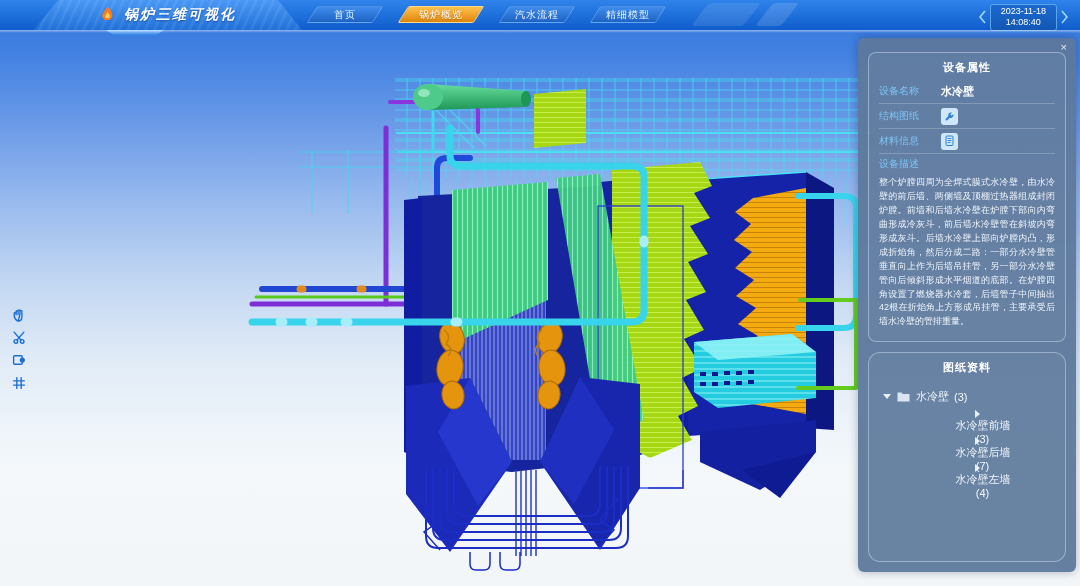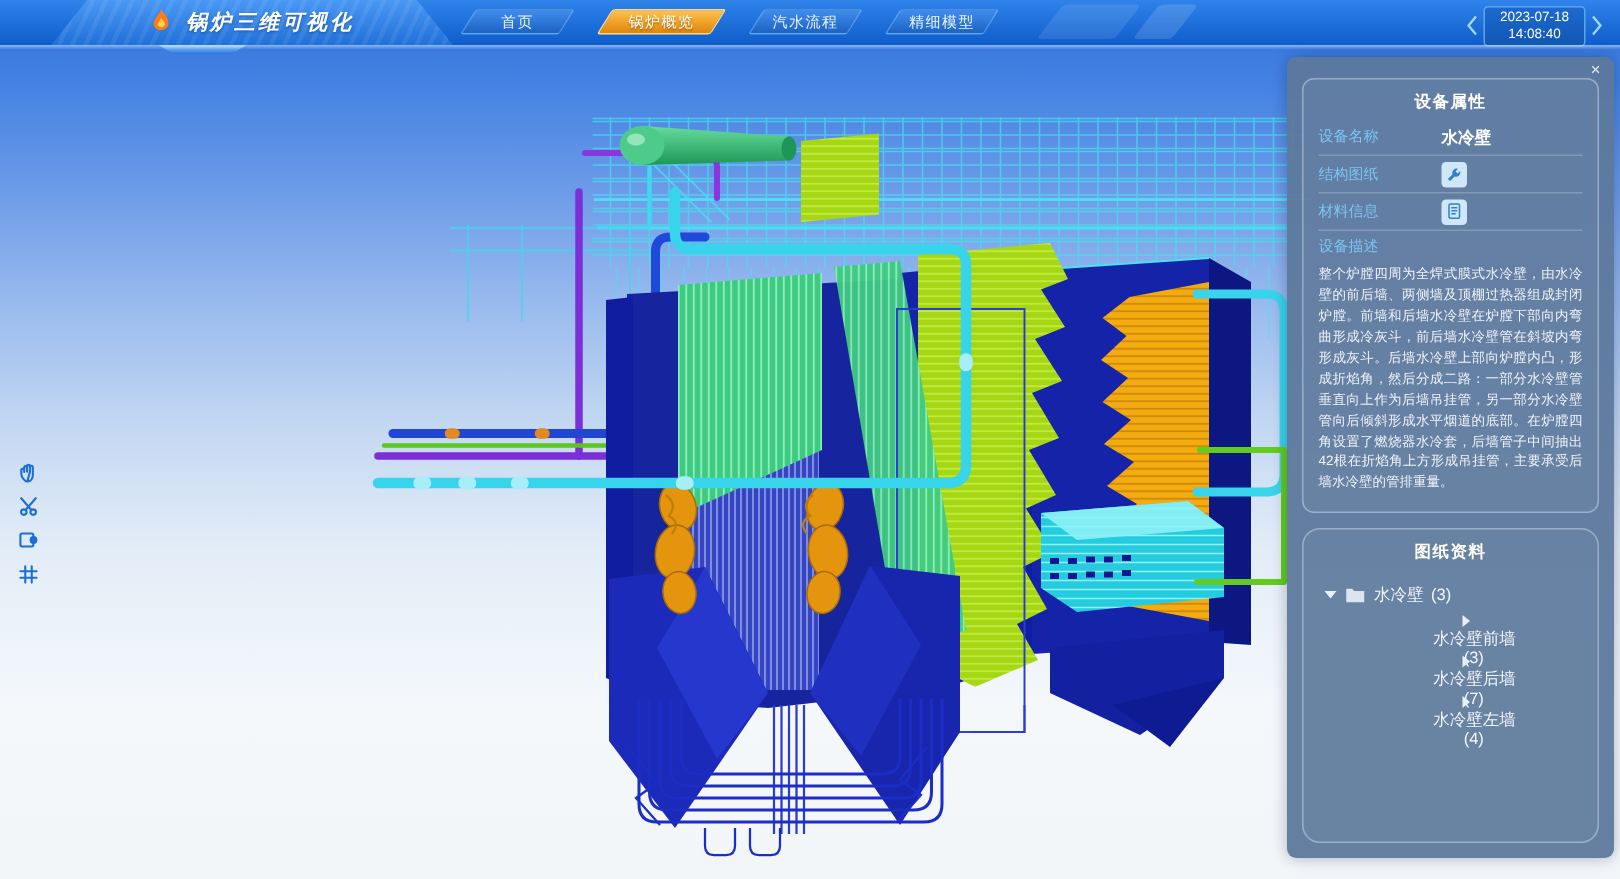--- a/index.html
+++ b/index.html
@@ -54,21 +54,21 @@
   .sidebar{position:absolute;top:38px;right:4px;bottom:14px;width:218px;z-index:25;
     background:rgba(93,120,156,.95);border-radius:6px;box-shadow:0 0 10px rgba(10,20,60,.30);
     padding:14px 10px 10px;display:flex;flex-direction:column;gap:10px;}
   .close-btn{position:absolute;top:2px;right:7px;background:none;border:none;color:#e6eef6;
     font-size:11px;line-height:1;cursor:pointer;padding:2px;}
   .panel{border:1px solid rgba(198,214,234,.55);border-radius:8px;background:rgba(255,255,255,.03);
     padding:7px 10px 9px;}
   .panel h2{margin:0 0 4px;text-align:center;font-size:11px;font-weight:bold;color:#fff;letter-spacing:1px;}
   .p-props{height:290px;flex:none;}
   .p-draw{flex:1;border-radius:12px;}
-  .prow{display:flex;align-items:center;min-height:25px;border-bottom:1px solid rgba(214,228,242,.28);gap:20px;}
+  .prow{display:flex;align-items:center;min-height:25px;border-bottom:1px solid rgba(214,228,242,.28);}
   .prow.last{border-bottom:none;min-height:20px;}
   .plabel{width:56px;font-size:10px;color:#7cc4f5;flex:none;}
   .pvalue{font-size:11px;font-weight:bold;color:#fff;margin-left:6px;}
   .chip{width:17px;height:17px;border-radius:3px;background:#cfe7f9;margin-left:6px;
     display:flex;align-items:center;justify-content:center;cursor:pointer;}
   .desc{margin:2px 0 0;font-size:9px;line-height:1.55;color:#eef3fa;text-align:justify;}
 
   .tree{margin-top:8px;}
   .tree-item{display:flex;align-items:center;height:27px;cursor:pointer;}
   .lvl0{padding-left:4px;}
@@ -256,21 +256,21 @@
       <div class="tab">
           <span>精细模型</span>
         </div>
     </nav>
 
     <div class="datetime">
       <svg width="7" height="14" viewBox="0 0 7 14">
         <path d="M6 1L1 7l5 6" fill="none" stroke="#9fd8ff" stroke-width="1.6"></path>
       </svg>
       <div class="dt-box">
-        <div>2023-07-18</div>
+        <div>2023-11-18</div>
         <div>14:08:40</div>
       </div>
       <svg width="7" height="14" viewBox="0 0 7 14">
         <path d="M1 1l5 6-5 6" fill="none" stroke="#9fd8ff" stroke-width="1.6"></path>
       </svg>
     </div>
   </header>
 
   <aside class="toolbar">
     <button class="tool-btn">

